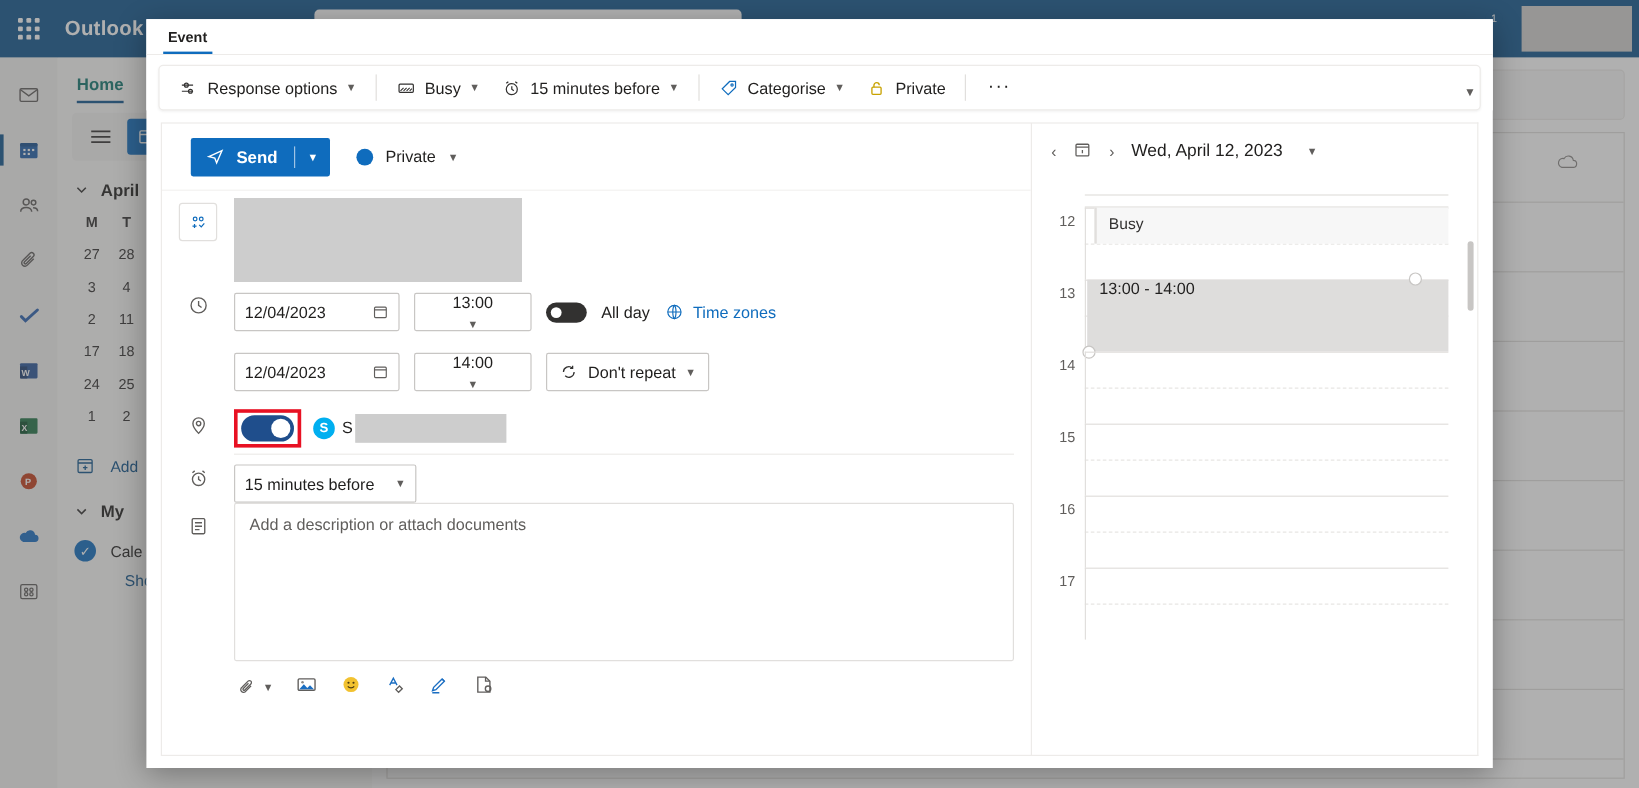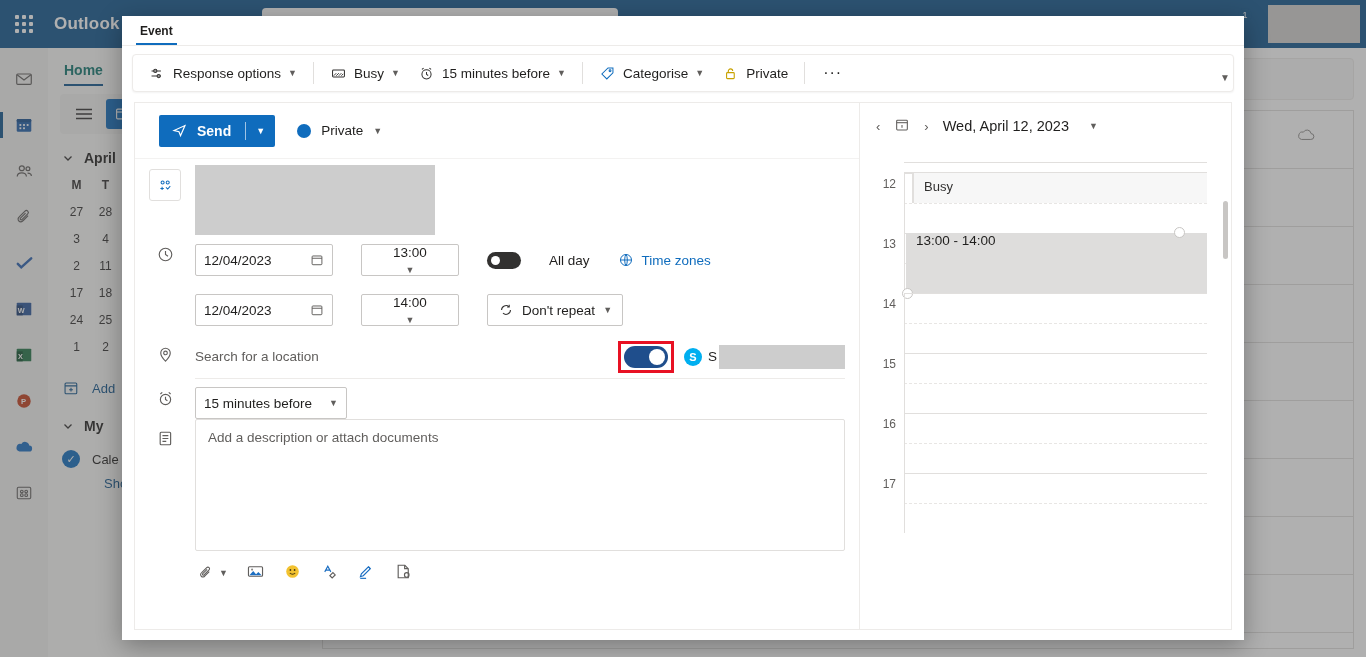--- a/index.html
+++ b/index.html
@@ -132,21 +132,21 @@
     align-items: center; padding: 0 8px; font-size: 13.5px; color: #201f1e; background: #fff;
     justify-content: space-between;
   }
   .inp.date { width: 138px; }
   .inp.time { width: 98px; flex-direction: column; }
   .inp.remind { width: 152px; gap: 10px; }
   .btn-ghost {
     height: 32px; border: 1px solid #c8c6c4; border-radius: 2px; display: inline-flex;
     align-items: center; gap: 8px; padding: 0 10px; font-size: 13.5px; color: #201f1e;
   }
-  .rowline { display: flex; align-items: center; gap: 28px; height: 50px; }
+  .rowline { display: flex; align-items: center; gap: 12px; height: 50px; }
   .toggle-sm { width: 34px; height: 17px; border-radius: 9px; background: #323130; position: relative; }
   .toggle-sm i { position: absolute; left: 4px; top: 4px; width: 9px; height: 9px; border-radius: 50%; background: #fff; }
   .tz-link { color: #0f6cbd; font-size: 13.5px; display: flex; align-items: center; gap: 8px; }
   .loc-row { display: flex; align-items: center; height: 44px; position: relative; }
   .loc-ph { font-size: 13.5px; color: #605e5c; flex: 1; }
   .hl-box { border: 3px solid #e81123; padding: 2px 3px; display: inline-flex; }
   .toggle-on { width: 44px; height: 22px; border-radius: 11px; background: #1f4e8c; position: relative; }
   .toggle-on i { position: absolute; right: 3px; top: 3px; width: 16px; height: 16px; border-radius: 50%; background: #fff; }
   .skype-ico { width: 18px; height: 18px; border-radius: 50%; background: #00aff0; color: #fff; font-size: 11px; font-weight: 700; display: flex; align-items: center; justify-content: center; margin-left: 10px; }
   .sk-label { font-size: 13.5px; color: #201f1e; margin-left: 6px; }
@@ -582,21 +582,20 @@
 
         <div class="frow">
           <div class="ficon">
             <svg width="19" height="19" viewBox="0 0 20 20" fill="none" stroke="#605e5c" stroke-width="1.2">
               <path d="M10 17s5-5 5-8.6A5 5 0 0 0 5 8.4C5 12 10 17 10 17z"></path>
                 <circle cx="10" cy="8.4" r="1.9"></circle>
             </svg>
           </div>
           <div class="fbody">
             <div class="loc-row underline">
-              <span class="loc-ph">Search for a location</span>
               <span class="hl-box">
                 <span class="toggle-on">
                     <i></i>
                   </span>
               </span>
               <span class="skype-ico">S</span>
               <span class="sk-label">S</span>
               <span class="redact sk-redact"></span>
             </div>
           </div>

